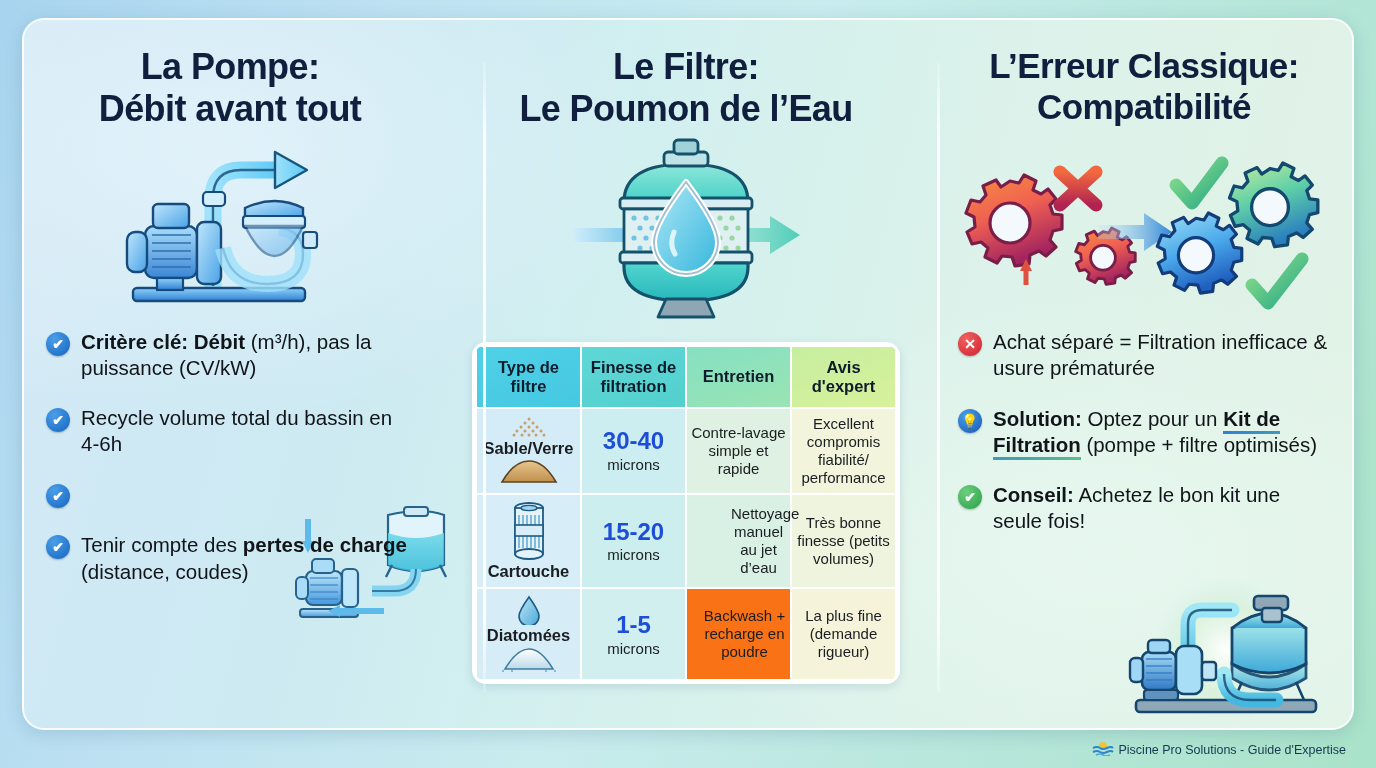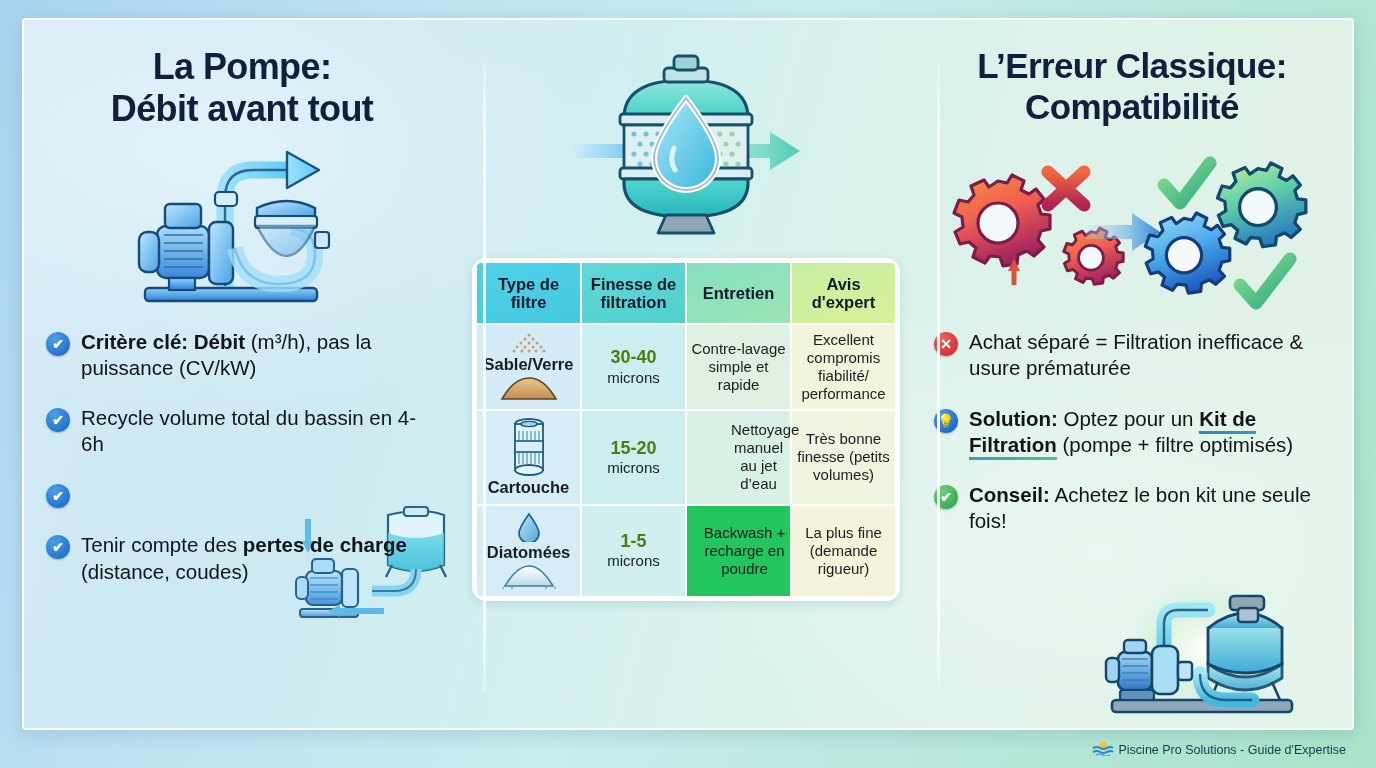--- a/index.html
+++ b/index.html
@@ -15,35 +15,36 @@
     background: linear-gradient(110deg, #a8d4ef 0%, #bfe2f2 25%, #c9ecee 50%, #b9e7dd 72%, #a9e3c9 100%);
     position: relative;
   }
 
   #card {
     position: absolute;
     left: 22px;
     top: 18px;
     width: 1332px;
     height: 712px;
-    border-radius: 4px;
+    border-radius: 22px;
     background:
       linear-gradient(105deg,
         #d6eaf6 0%,
         #cfe9f4 14%,
         #cdeaf2 28%,
         #d2eff0 42%,
         #d7f1ec 56%,
         #ddf2ea 70%,
         #e0f2e8 84%,
         #e2f3e7 100%);
     box-shadow: 0 4px 18px rgba(40,90,120,0.18);
     border: 2px solid rgba(255,255,255,0.85);
     overflow: hidden;
     display: flex;
+    gap: 24px;
   }
 
   
   #card::before {
     content: "";
     position: absolute;
     left: -5%; top: -10%;
     width: 55%; height: 70%;
     background: radial-gradient(ellipse at 35% 40%, rgba(226,242,250,0.95) 0%, rgba(226,242,250,0) 65%);
     pointer-events: none;
@@ -174,24 +175,24 @@
   td.c2 { width: 100px; background: #cdeef0; }
   td.c3 { width: 104px; background: #dff1e2; }
   td.c4 { width: 110px; background: #f2f5dc; }
 
   tbody tr:nth-child(2) td.c1 { background: #d7edf7; }
   tbody tr:nth-child(2) td.c2 { background: #cdeeee; }
   tbody tr:nth-child(2) td.c3 { background: #d9f0e4; padding-left: 44px; }
   tbody tr:nth-child(2) td.c4 { background: #eef4dd; }
   tbody tr:nth-child(3) td.c1 { background: #d6ecf6; }
   tbody tr:nth-child(3) td.c2 { background: #d2efef; margin-left: 32px; }
-  tbody tr:nth-child(3) td.c3 { background: #22c55e; padding-left: 16px; }
+  tbody tr:nth-child(3) td.c3 { background: #f97316; padding-left: 16px; }
   tbody tr:nth-child(3) td.c4 { background: #f5f4da; }
 
-  .microns-big { font-size: 18px; font-weight: bold; display: block; color: #4d7c0f; }
+  .microns-big { font-size: 24px; font-weight: bold; display: block; color: #1d4ed8; }
   .microns-sm  { font-size: 15px; display: block; color: #1a1d21; }
 
   .tcell-inner { display: flex; flex-direction: column; align-items: center; justify-content: center; gap: 1px; }
   .ticon { display: block; line-height: 0; }
 
   
   #footer {
     position: absolute;
     right: 30px;
     bottom: 8px;
@@ -335,20 +336,22 @@
         <path d="M10 36 l6 12 l6 -12 z" fill="#56b9e8"></path>
         <path d="M92 106 l-48 0" stroke="#56b9e8" stroke-width="6" fill="none"></path>
         <path d="M48 100 l-12 6 l12 6 z" fill="#56b9e8"></path>
       </svg>
     </div>
 
   </div>
 
   <div class="column col-2">
 
+    <div class="col-title">Le Filtre:
+Le Poumon de l’Eau</div>
 
     <div class="art">
       <svg width="260" height="188" viewBox="0 0 260 188">
         <defs>
           <linearGradient id="fgTop" x1="0" y1="0" x2="0" y2="1">
             <stop offset="0" stop-color="#8fe6d9"></stop>
               <stop offset="1" stop-color="#3fcfc6"></stop>
           </linearGradient>
           <linearGradient id="fgBot" x1="0" y1="0" x2="0" y2="1">
             <stop offset="0" stop-color="#52d6cf"></stop>

